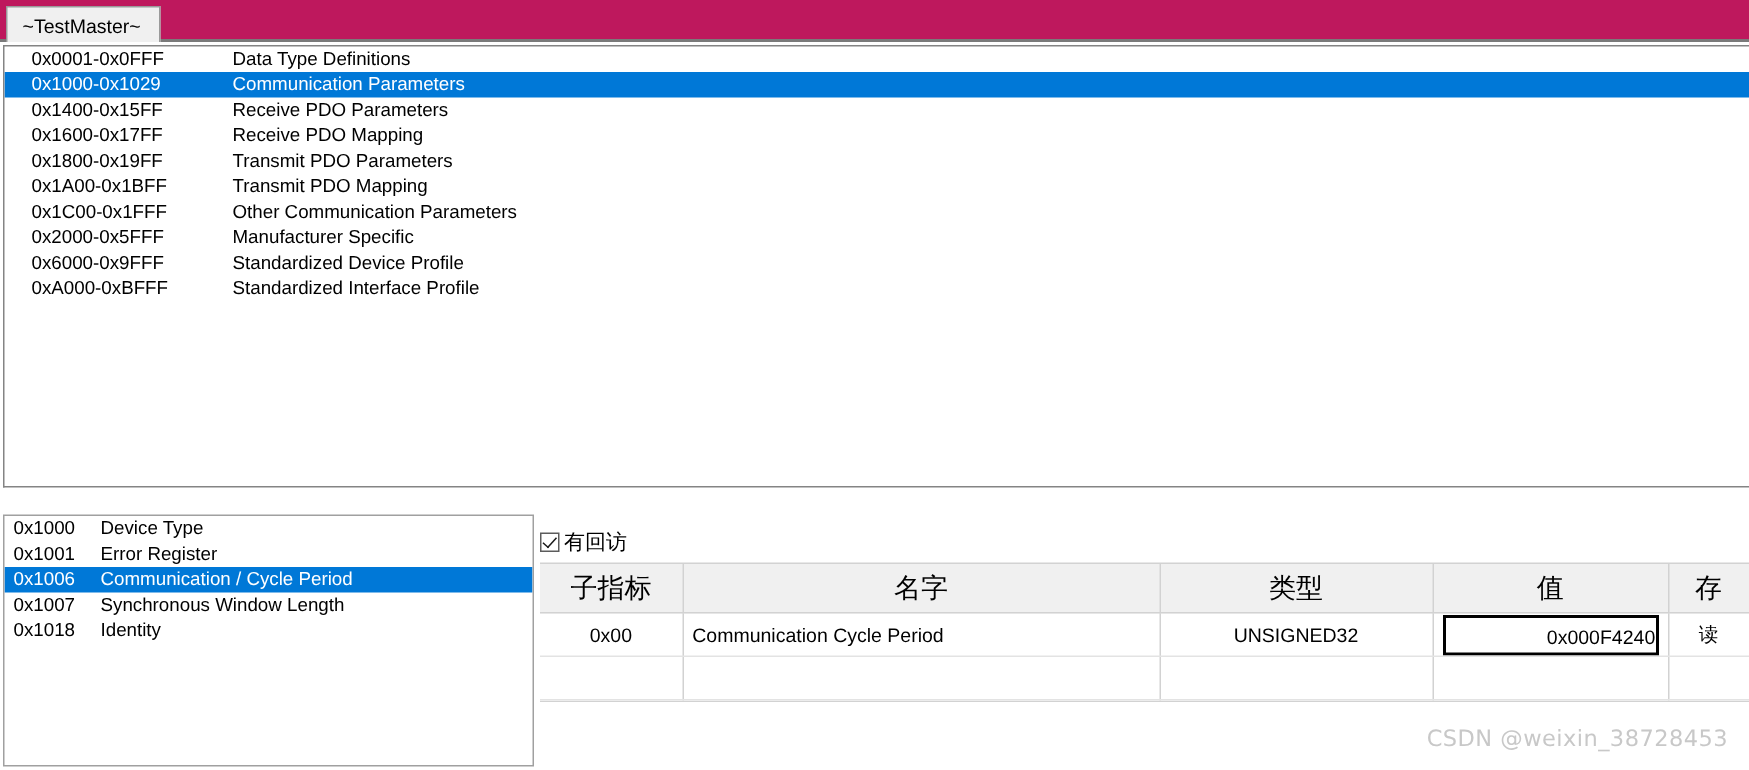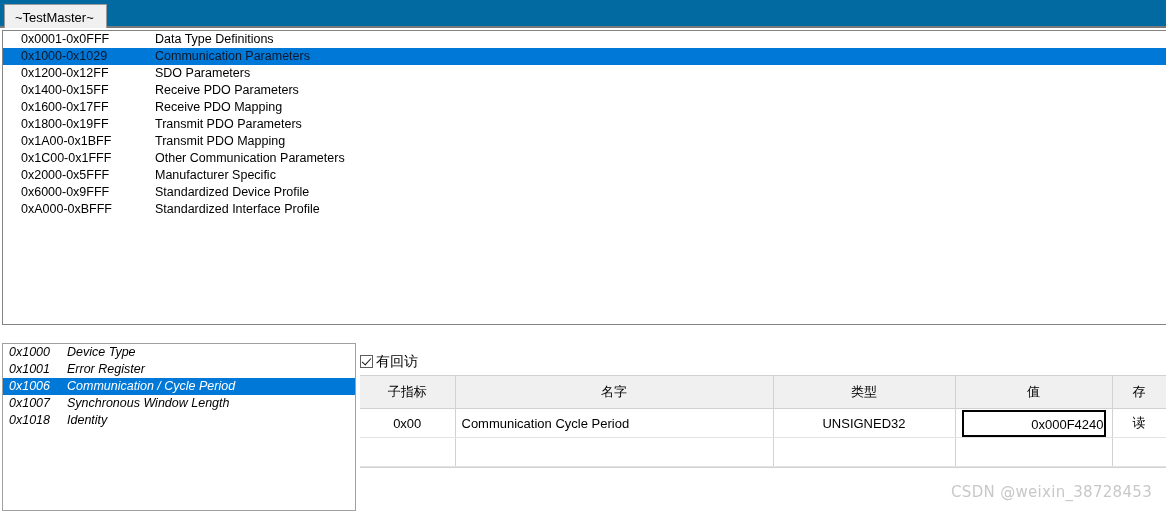--- a/index.html
+++ b/index.html
@@ -15,21 +15,21 @@
     font-size: 12px;
     color: #000000;
     position: relative;
   }
 
   
   #tabstrip {
     position: absolute;
     left: 0; top: 0;
     width: 1166px; height: 28px;
-    background: #0369a1;
+    background: #be185d;
     box-sizing: border-box;
   }
   #tabstrip::after {
     content: "";
     position: absolute;
     left: 0; right: 0; bottom: 0;
     height: 2px;
     background: #7a7a7a;
   }
   .tab {
@@ -60,21 +60,21 @@
   }
   .range-row {
     height: 17px;
     line-height: 17px;
     white-space: nowrap;
     padding-left: 18px;
     font-size: 12.5px;
   }
   .range-row.selected {
     background: #0078d7;
-    color: #0f172a;
+    color: #ffffff;
   }
   .range-row .code {
     display: inline-block;
     width: 134px;
   }
   .range-row .desc {
     display: inline-block;
   }
 
   
@@ -87,21 +87,20 @@
 
   
   #bottom-left {
     position: absolute;
     left: 2px; top: 343px;
     width: 354px; height: 168px;
     background: #ffffff;
     border: 1px solid #a0a0a0;
     box-sizing: border-box;
     overflow: hidden;
-    font-style: italic;
   }
   .idx-row {
     height: 17px;
     line-height: 17px;
     white-space: nowrap;
     padding-left: 6px;
     font-size: 12.5px;
   }
   .idx-row.selected {
     background: #0078d7;
@@ -167,21 +166,21 @@
     width: 806px;
     font-size: 13px;
   }
   table.dt th {
     background: #f0f0f0;
     border-right: 1px solid #d2d2d2;
     border-bottom: 1px solid #d2d2d2;
     height: 30px;
     font-weight: normal;
     text-align: center;
-    font-size: 13px;
+    font-size: 18px;
     color: #000;
   }
   table.dt td {
     border-right: 1px solid #d2d2d2;
     border-bottom: 1px solid #e3e3e3;
     height: 29px;
     background: #ffffff;
     font-size: 13px;
     padding: 0 6px;
     box-sizing: border-box;
@@ -227,21 +226,20 @@
 <div id="tabstrip">
   <div class="tab">
     <span>~TestMaster~</span>
   </div>
 </div>
 
 <div id="top-panel">
   <div id="range-rows">
       <div class="range-row"><span class="code">0x0001-0x0FFF</span><span class="desc">Data Type Definitions</span></div>
       <div class="range-row selected"><span class="code">0x1000-0x1029</span><span class="desc">Communication Parameters</span></div>
-      <div class="range-row"><span class="code">0x1200-0x12FF</span><span class="desc">SDO Parameters</span></div>
       <div class="range-row"><span class="code">0x1400-0x15FF</span><span class="desc">Receive PDO Parameters</span></div>
       <div class="range-row"><span class="code">0x1600-0x17FF</span><span class="desc">Receive PDO Mapping</span></div>
       <div class="range-row"><span class="code">0x1800-0x19FF</span><span class="desc">Transmit PDO Parameters</span></div>
       <div class="range-row"><span class="code">0x1A00-0x1BFF</span><span class="desc">Transmit PDO Mapping</span></div>
       <div class="range-row"><span class="code">0x1C00-0x1FFF</span><span class="desc">Other Communication Parameters</span></div>
       <div class="range-row"><span class="code">0x2000-0x5FFF</span><span class="desc">Manufacturer Specific</span></div>
       <div class="range-row"><span class="code">0x6000-0x9FFF</span><span class="desc">Standardized Device Profile</span></div>
       <div class="range-row"><span class="code">0xA000-0xBFFF</span><span class="desc">Standardized Interface Profile</span></div>
     </div>
 </div>

